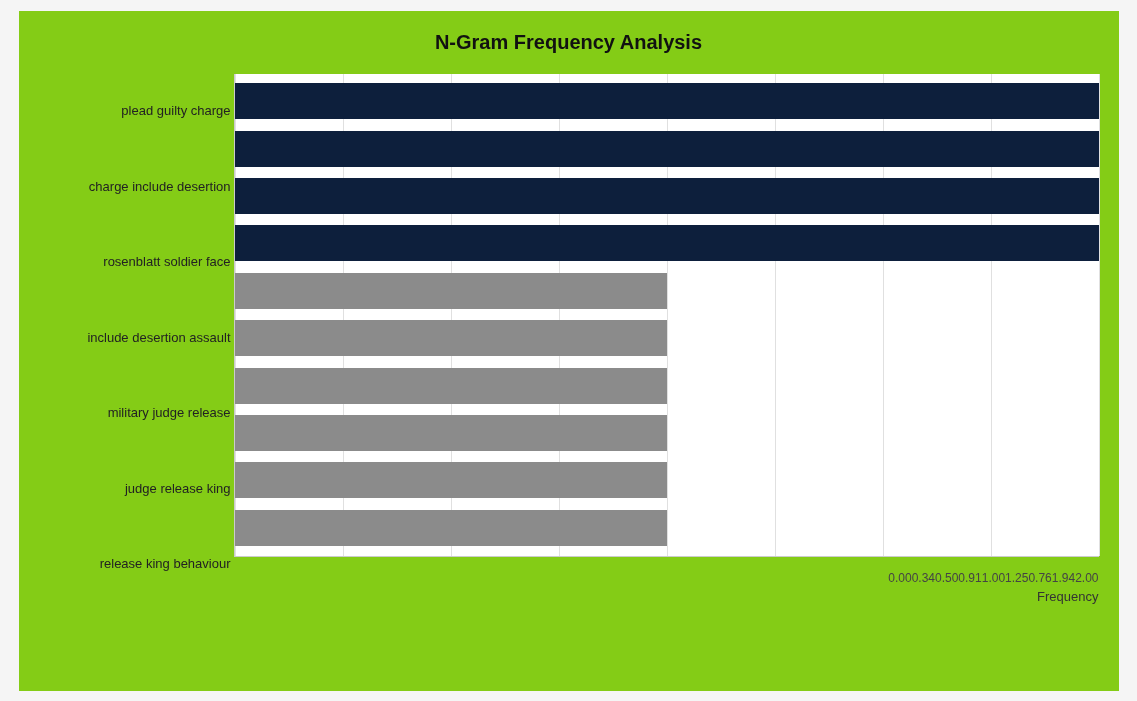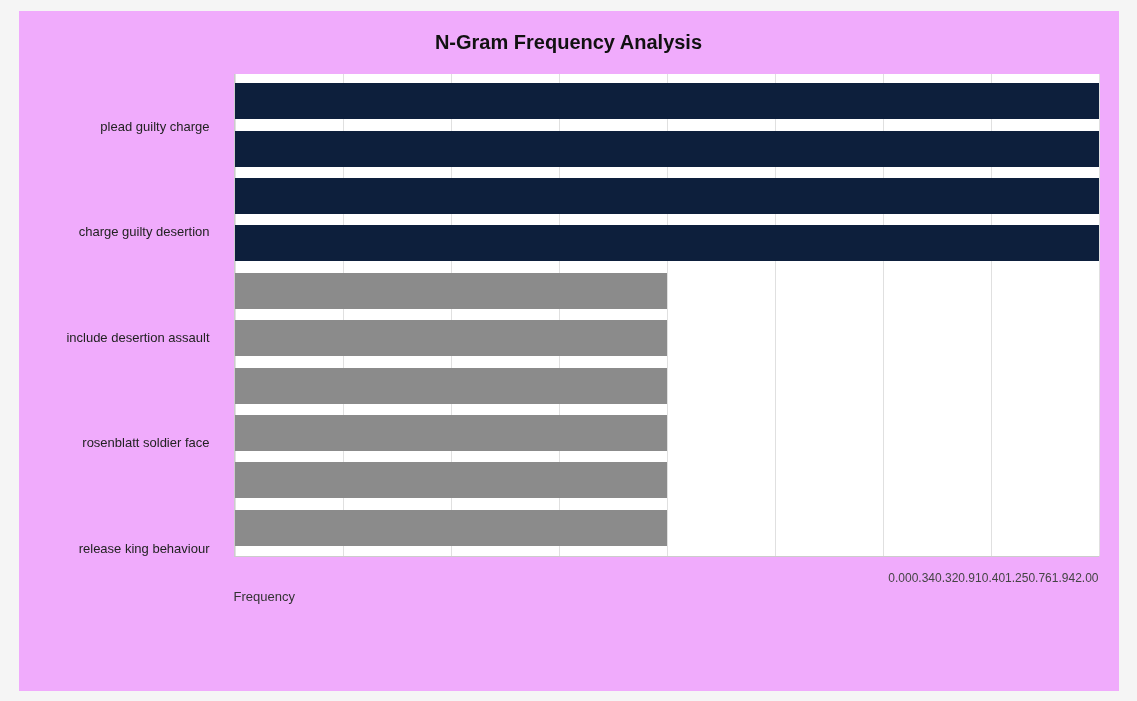--- a/index.html
+++ b/index.html
@@ -6,21 +6,21 @@
     body {
       font-family: Arial, sans-serif;
       background: #f5f5f5;
       width: 1137px;
       height: 701px;
       display: flex;
       align-items: center;
       justify-content: center;
     }
     .chart-container {
-      background: #f0abfc;
+      background: #84cc16;
       width: 1100px;
       height: 680px;
       padding: 20px 20px 60px 20px;
       position: relative;
     }
     .chart-title {
       text-align: center;
       font-size: 20px;
       font-weight: bold;
       margin-bottom: 20px;
@@ -29,21 +29,21 @@
     .chart-area {
       display: flex;
       flex-direction: row;
       height: calc(100% - 70px);
     }
     .y-labels {
       display: flex;
       flex-direction: column;
       justify-content: space-around;
       align-items: flex-end;
-      padding-right: 24px;
+      padding-right: 3px;
       min-width: 195px;
       padding-bottom: 2px;
     }
     .y-label {
       font-size: 13px;
       color: #222;
       height: 57px;
       display: flex;
       align-items: center;
       justify-content: flex-end;
@@ -105,37 +105,39 @@
       justify-content: flex-end;
       padding-top: 14px;
       padding-left: 0;
     }
     .x-tick {
       font-size: 12px;
       color: #444;
       text-align: center;
     }
     .x-axis-label {
-      text-align: left;
+      text-align: right;
       font-size: 13px;
       color: #333;
       margin-top: 4px;
     }
   </style>
 </head>
 <body>
 
 <div class="chart-container">
   <div class="chart-title">N-Gram Frequency Analysis</div>
   <div class="chart-area">
     <div class="y-labels" id="y-labels">
         <div class="y-label">plead guilty charge</div>
-        <div class="y-label">charge guilty desertion</div>
+        <div class="y-label">charge include desertion</div>
+        <div class="y-label">rosenblatt soldier face</div>
         <div class="y-label">include desertion assault</div>
-        <div class="y-label">rosenblatt soldier face</div>
+        <div class="y-label">military judge release</div>
+        <div class="y-label">judge release king</div>
         <div class="y-label">release king behaviour</div>
       </div>
     <div class="bars-and-xaxis">
       <div class="bars-area" id="bars-area">
         <div class="grid-lines" id="grid-lines">
             <div class="grid-line" style="left: 0%;"></div>
             <div class="grid-line" style="left: 12.5%;"></div>
             <div class="grid-line" style="left: 25%;"></div>
             <div class="grid-line" style="left: 37.5%;"></div>
             <div class="grid-line" style="left: 50%;"></div>
@@ -173,23 +175,23 @@
               <div class="bar bar-gray" style="width: 50%;"></div>
             </div>
             <div class="bar-row">
               <div class="bar bar-gray" style="width: 50%;"></div>
             </div>
           </div>
       </div>
       <div class="x-axis" id="x-axis">
           <div class="x-tick">0.00</div>
           <div class="x-tick">0.34</div>
-          <div class="x-tick">0.32</div>
+          <div class="x-tick">0.50</div>
           <div class="x-tick">0.91</div>
-          <div class="x-tick">0.40</div>
+          <div class="x-tick">1.00</div>
           <div class="x-tick">1.25</div>
           <div class="x-tick">0.76</div>
           <div class="x-tick">1.94</div>
           <div class="x-tick">2.00</div>
         </div>
       <div class="x-axis-label">Frequency</div>
     </div>
   </div>
 </div>
 

